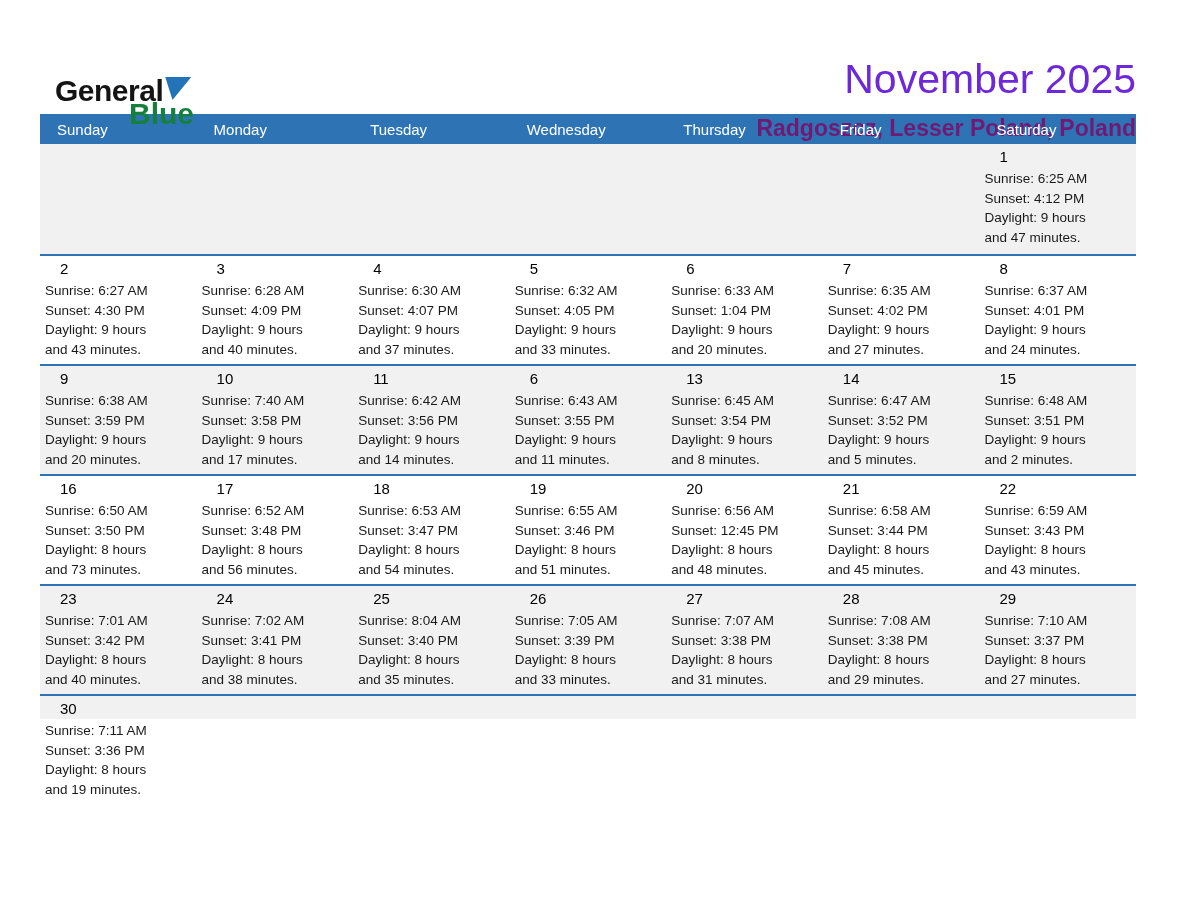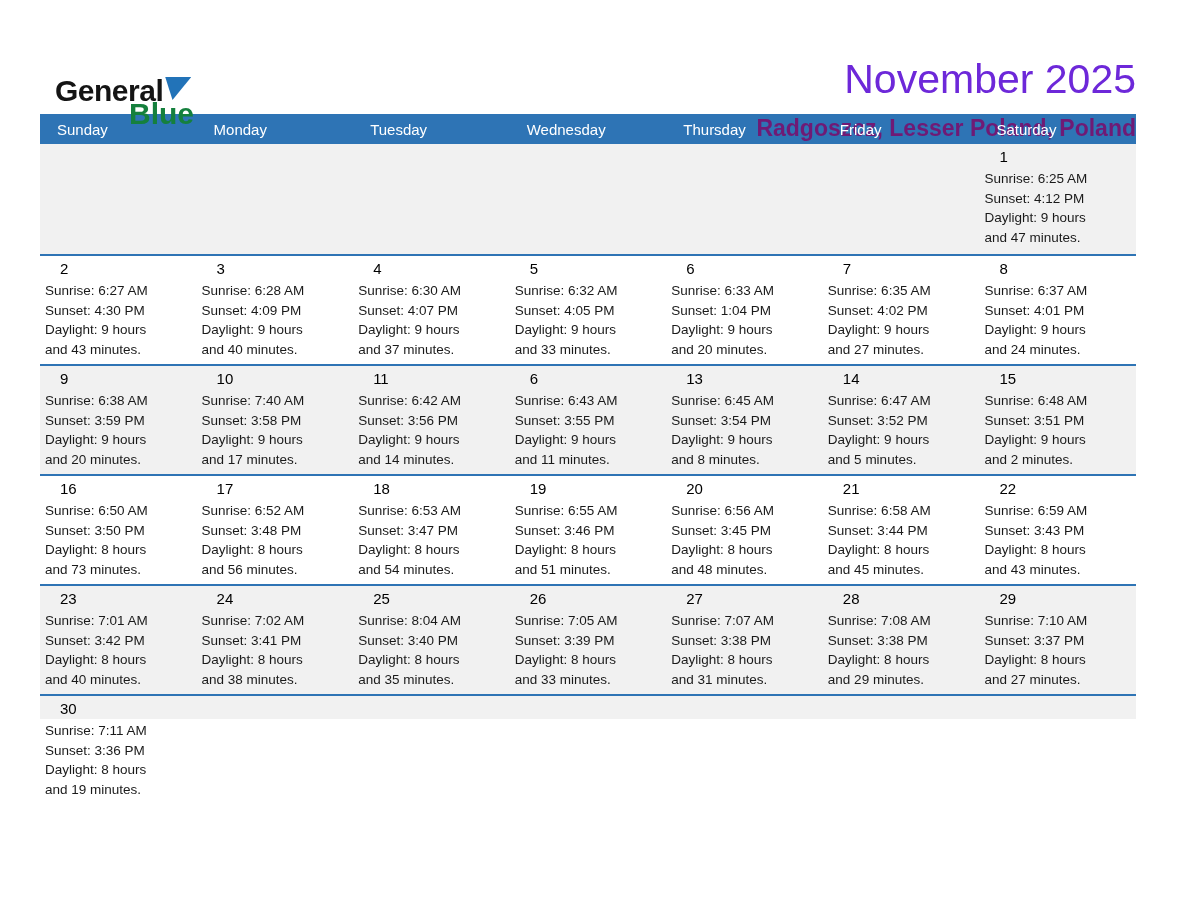--- a/index.html
+++ b/index.html
@@ -273,21 +273,21 @@
           <div class="cell">
             <div class="date">19</div>
             <div class="line">Sunrise: 6:55 AM</div>
             <div class="line">Sunset: 3:46 PM</div>
             <div class="line">Daylight: 8 hours</div>
             <div class="line">and 51 minutes.</div>
           </div>
           <div class="cell">
             <div class="date">20</div>
             <div class="line">Sunrise: 6:56 AM</div>
-            <div class="line">Sunset: 3:45 PM</div>
+            <div class="line">Sunset: 12:45 PM</div>
             <div class="line">Daylight: 8 hours</div>
             <div class="line">and 48 minutes.</div>
           </div>
           <div class="cell">
             <div class="date">21</div>
             <div class="line">Sunrise: 6:58 AM</div>
             <div class="line">Sunset: 3:44 PM</div>
             <div class="line">Daylight: 8 hours</div>
             <div class="line">and 45 minutes.</div>
           </div>

